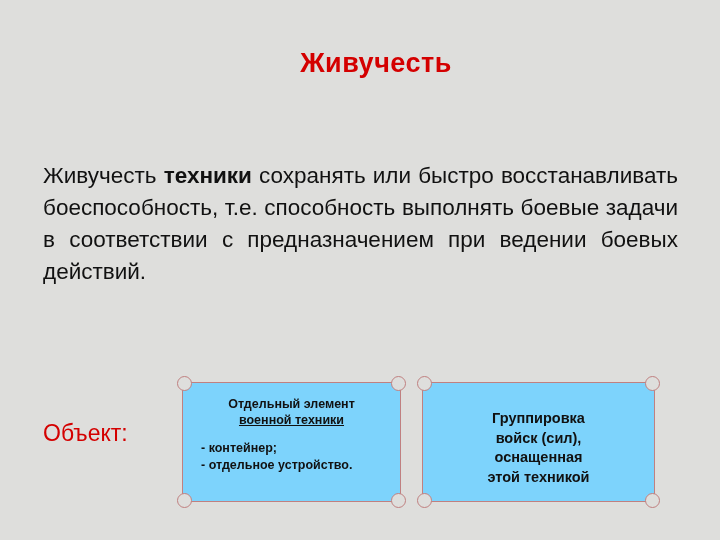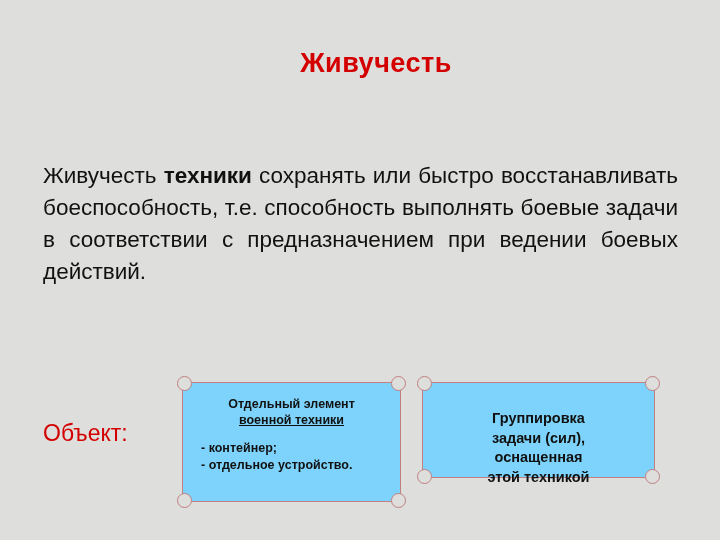--- a/index.html
+++ b/index.html
@@ -86,21 +86,21 @@
   #scroll-left {
     left: 182px;
     top: 382px;
     width: 219px;
     height: 120px;
   }
   #scroll-right {
     left: 422px;
     top: 382px;
     width: 233px;
-    height: 96px;
+    height: 120px;
   }
   .sl-head {
     font-size: 12.5px;
     font-weight: bold;
     color: #111111;
     line-height: 1.25;
   }
   .sl-head .und {
     text-decoration: underline;
   }
@@ -152,20 +152,20 @@
   </div>
 
   <div class="scroll" id="scroll-right">
     <span class="curl tl"></span>
     <span class="curl tr"></span>
     <span class="curl bl"></span>
     <span class="curl br"></span>
     <div class="inner">
       <div class="sr-text">
         <div>Группировка</div>
-        <div>задачи (сил),</div>
+        <div>войск (сил),</div>
         <div>оснащенная</div>
         <div>этой техникой</div>
       </div>
     </div>
   </div>
 
 </div>
 
 </body></html>

